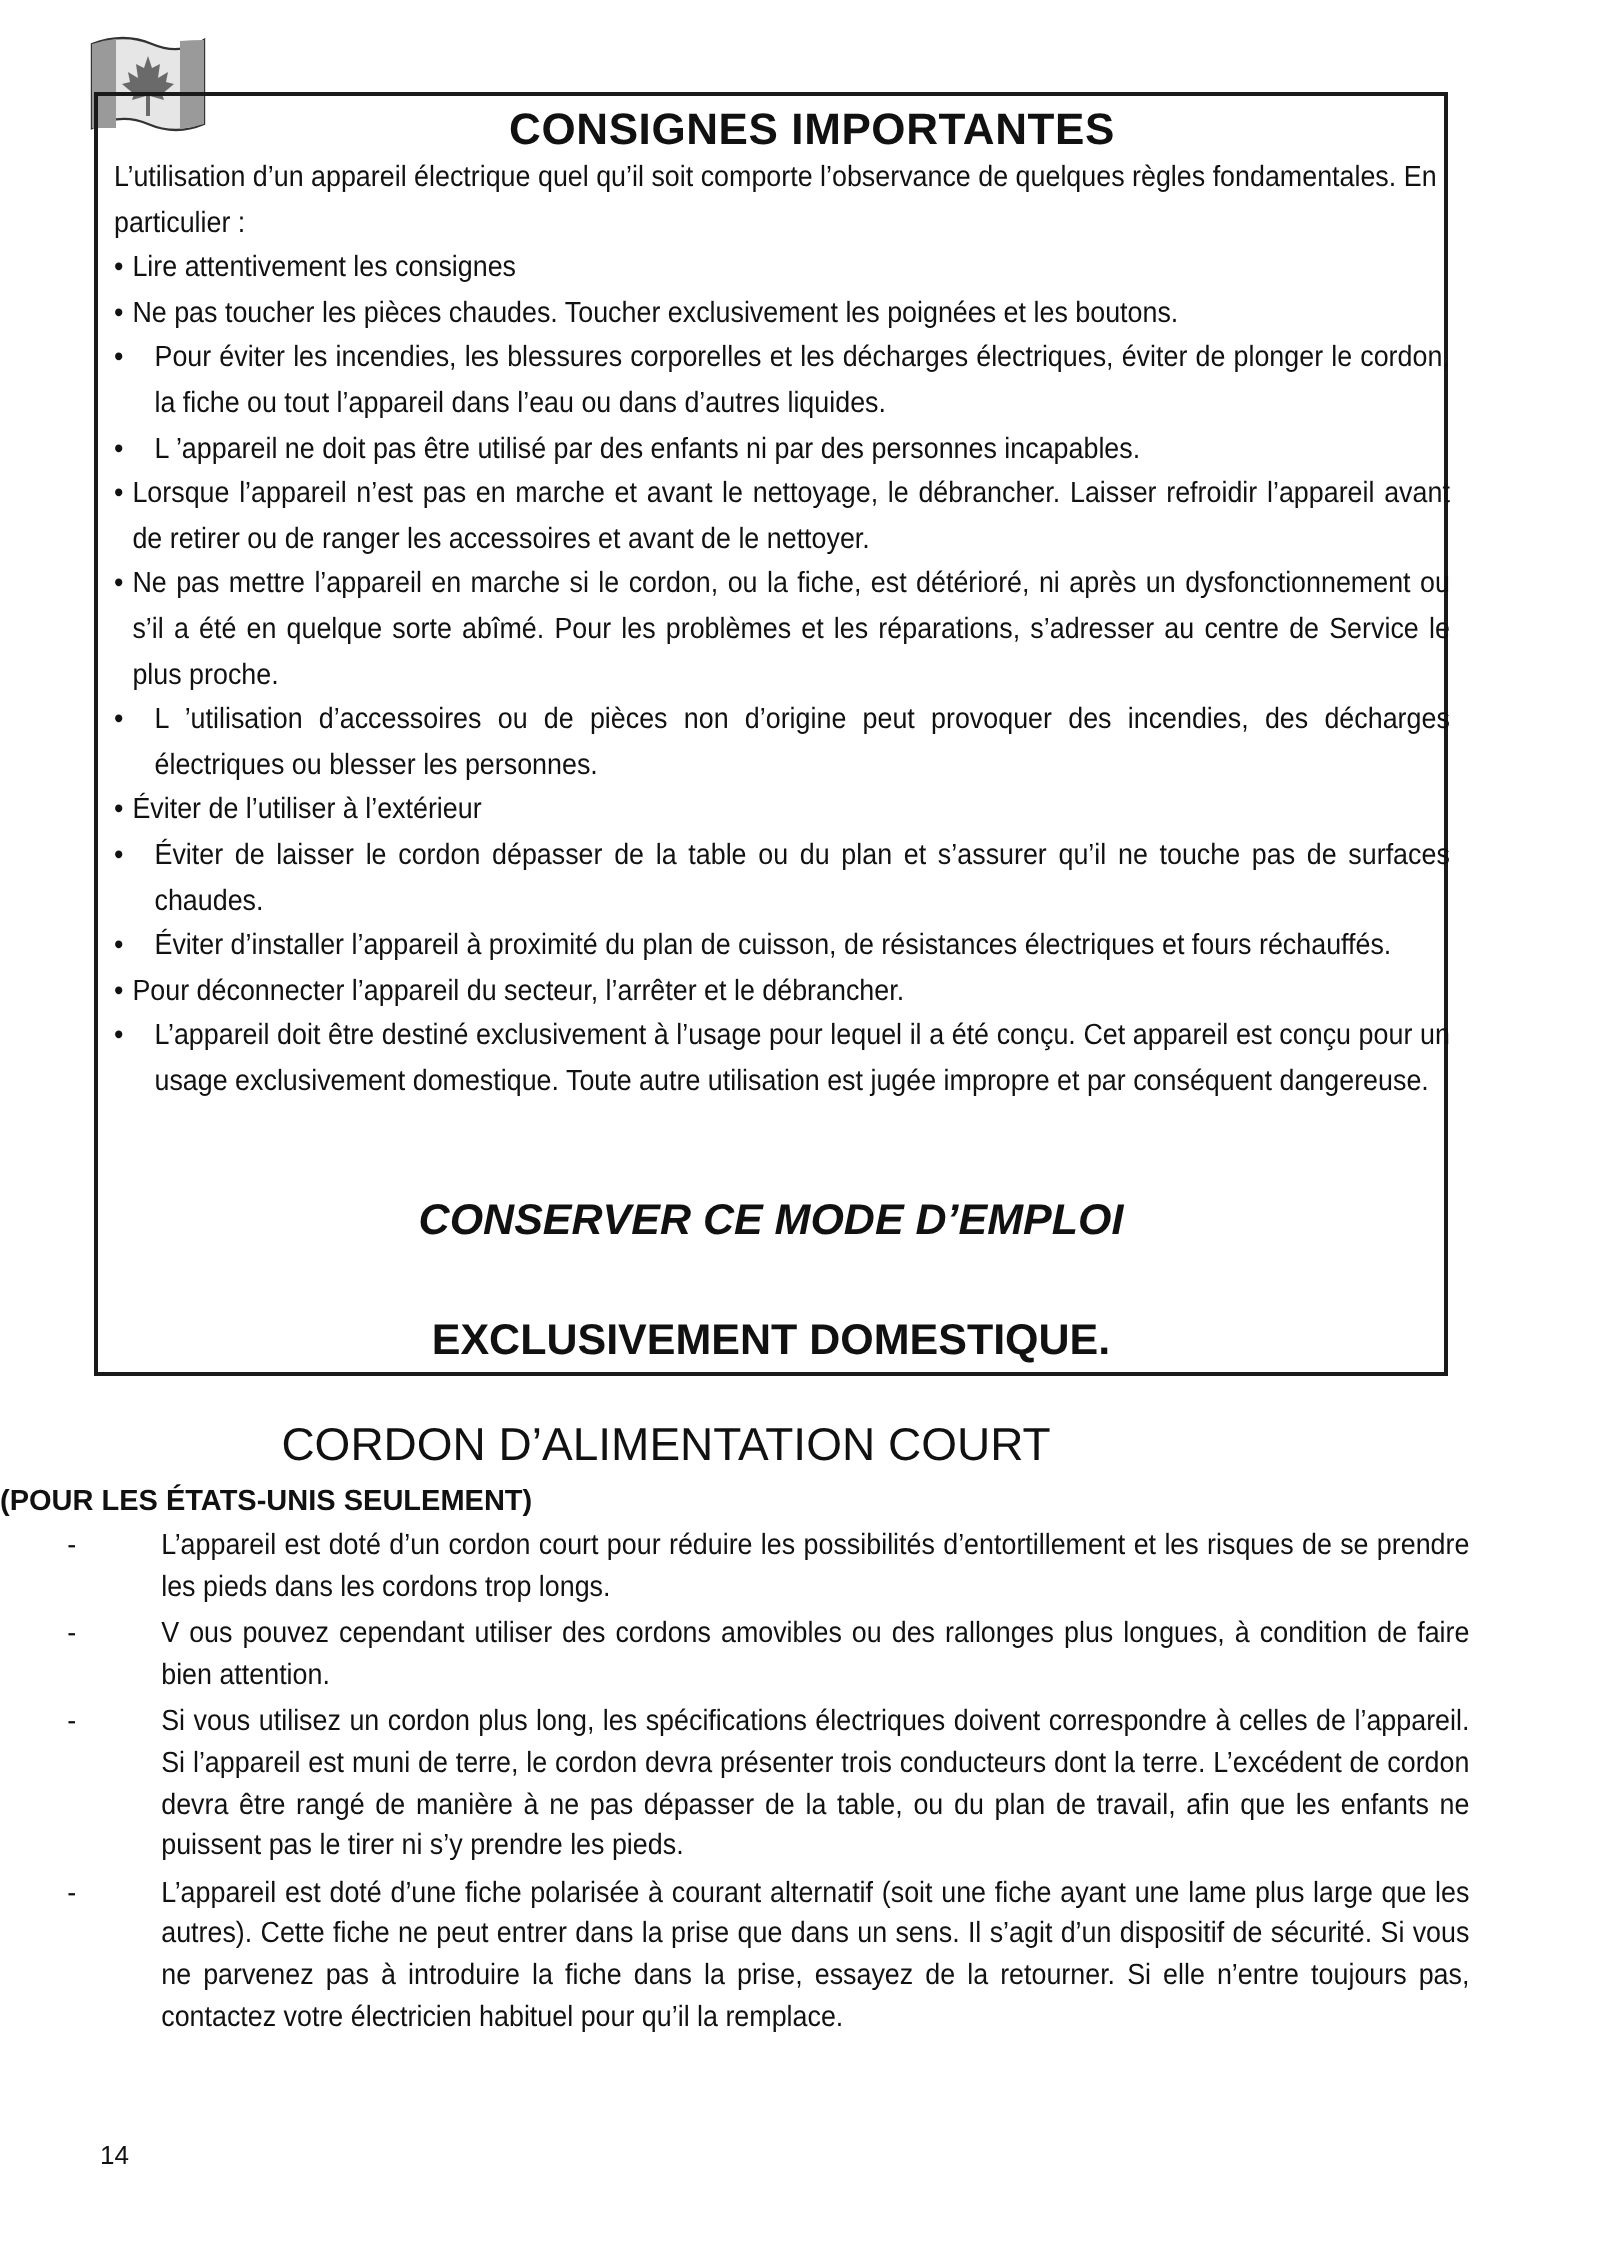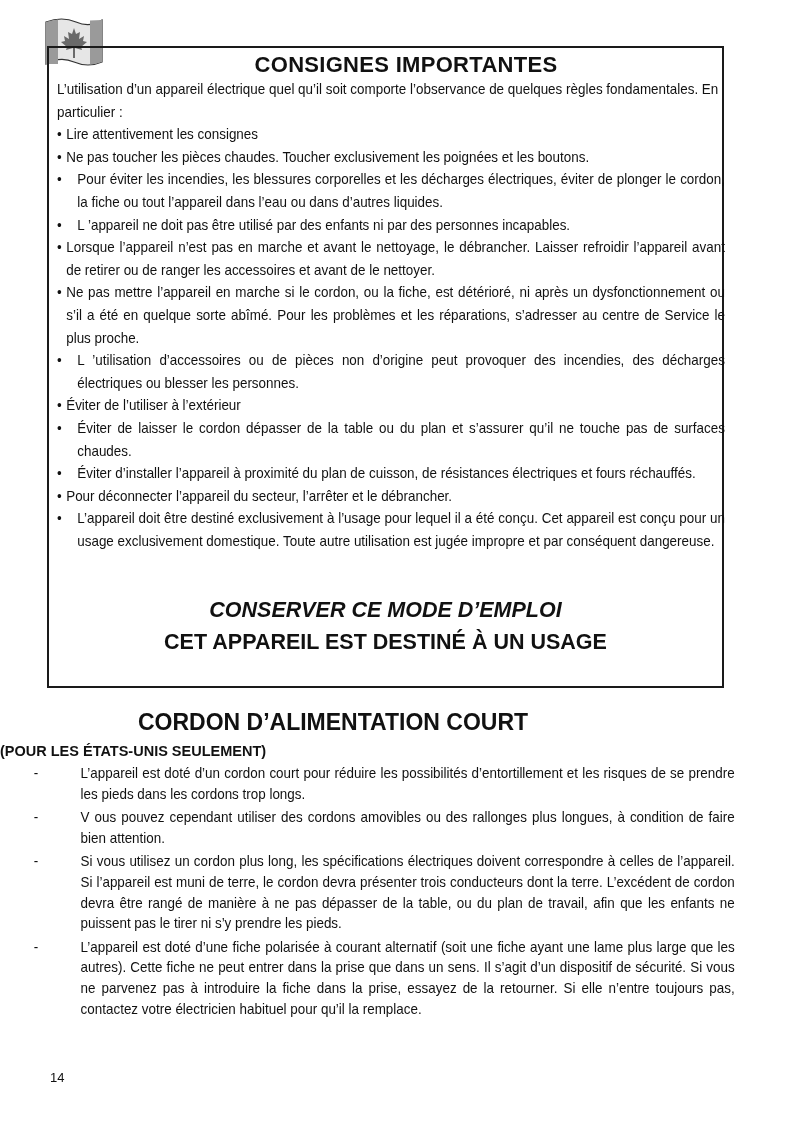--- a/index.html
+++ b/index.html
@@ -28,21 +28,21 @@
   .bullet { display: flex; }
   .bullet .dot { width: 22px; flex: 0 0 22px; }
   .bullet .tight { width: 10px; flex: 0 0 10px; }
   .bullet .txt { flex: 1; text-align: justify; }
   .bold-center {
     position: absolute; left: 0; right: 0; text-align: center;
     font-weight: bold; font-size: 21.5px; line-height: 28px;
   }
   .sec-title {
     position: absolute; left: 0; width: 666px; top: 709px; text-align: center;
-    font-weight: bold; font-size: 23px;
+    font-weight: normal; font-size: 23px;
   }
   .sec-sub {
     position: absolute; left: 0; width: 646px; top: 743px; text-align: left;
     font-weight: bold; font-size: 14.5px;
   }
   .dash-list {
     position: absolute; left: 30px; top: 763px; width: 766px;
     font-size: 14.6px; line-height: 20.6px;
     transform: scaleX(0.92); transform-origin: left top;
   }
@@ -115,21 +115,21 @@
         <span class="tight">•</span>
         <span class="txt">Pour déconnecter l’appareil du secteur, l’arrêter  et le débrancher.</span>
       </div>
     <div class="bullet">
         <span class="dot">•</span>
         <span class="txt">L’appareil doit être destiné exclusivement à l’usage pour lequel il a été conçu. Cet appareil est conçu pour un usage exclusivement domestique. Toute autre utilisation est jugée impropre et par conséquent dangereuse.</span>
       </div>
   </div>
 
   <div class="bold-center" style="top:548px;font-style:italic;">CONSERVER CE MODE D’EMPLOI</div>
-  <div class="bold-center" style="top:580px;">CET APPAREIL EST DESTINÉ À UN USAGE</div>
+  <div class="bold-center" style="top:608px;">EXCLUSIVEMENT DOMESTIQUE.</div>
 </div>
 
 <div class="sec-title">CORDON D’ALIMENTATION COURT</div>
 <div class="sec-sub">(POUR LES ÉTATS-UNIS SEULEMENT)</div>
 
 <div class="dash-list">
   <div class="dash-item">
       <span class="d">-</span>
       <span class="t">L’appareil est doté d’un cordon court pour réduire les possibilités d’entortillement et les risques de se prendre les pieds dans les cordons trop longs.</span>
     </div>

